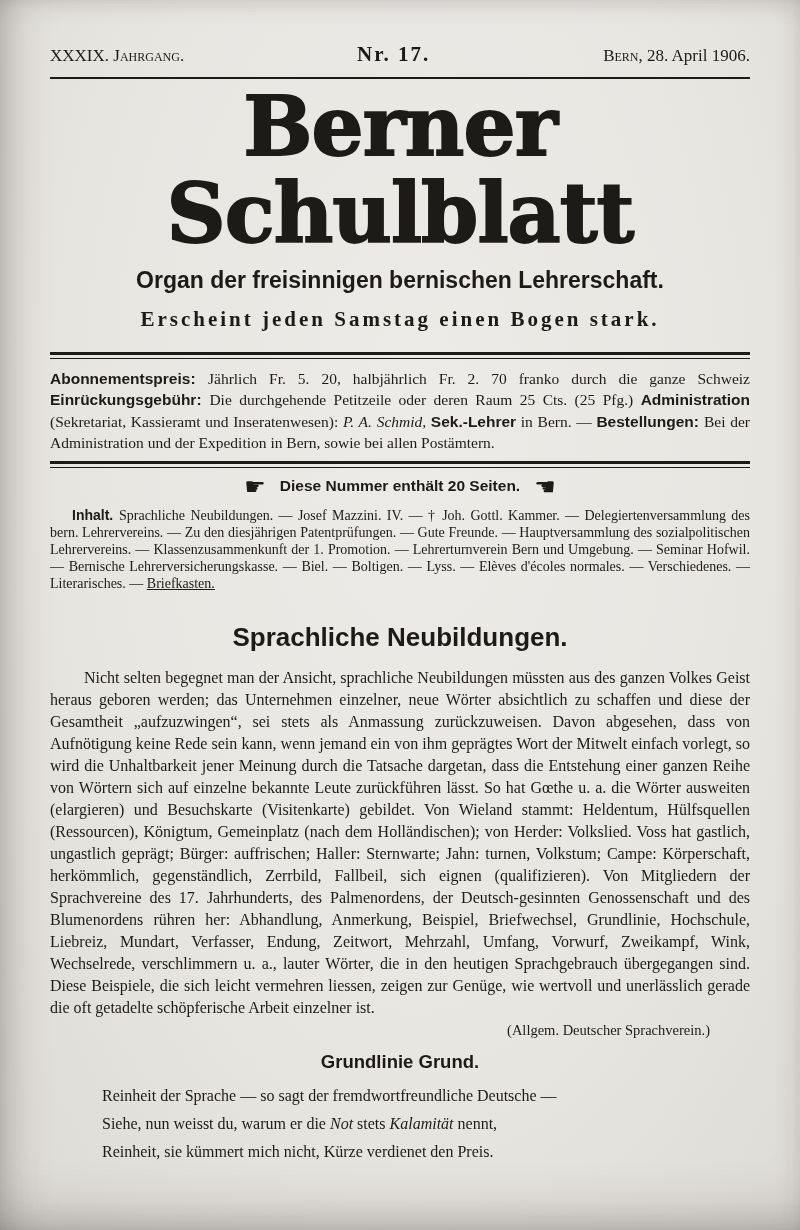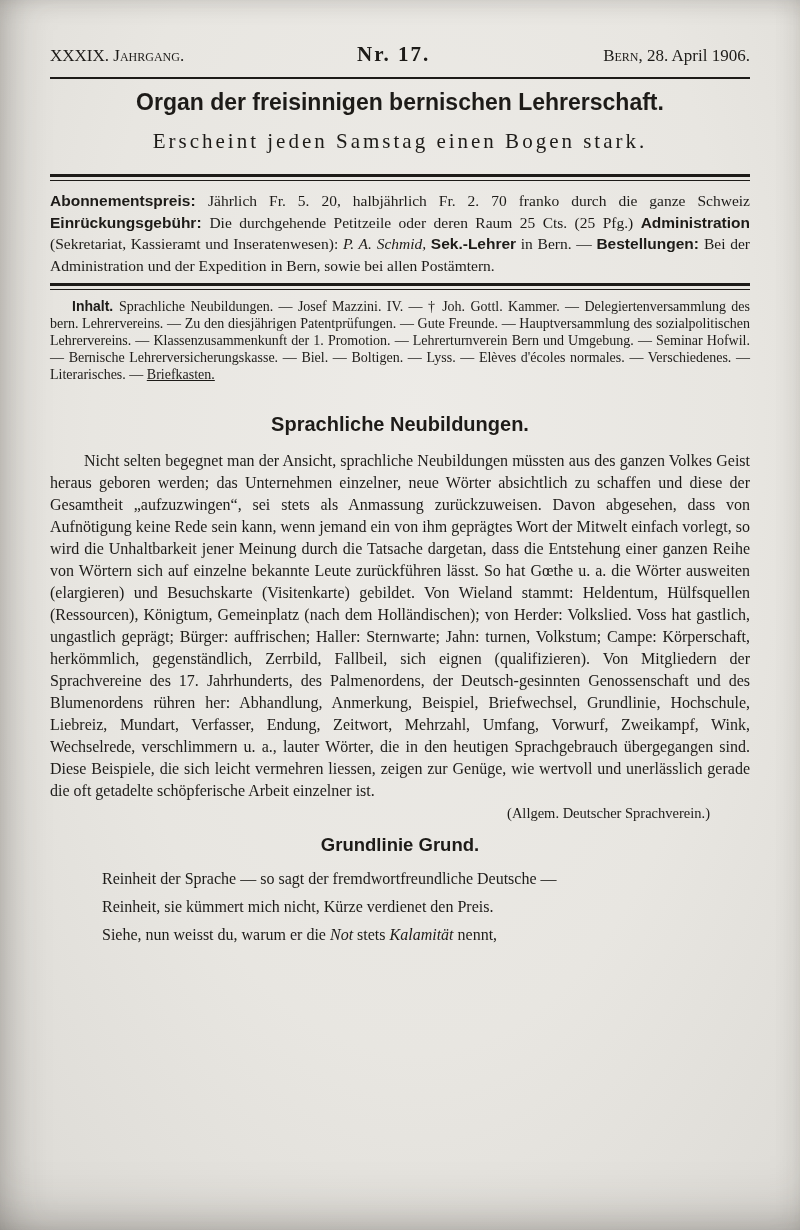--- a/index.html
+++ b/index.html
@@ -25,35 +25,35 @@
 
   .rule-medium { height:2px; background:#1d1b18; margin-top:10px; }
 
   .masthead-title {
     margin:4px 0 0; text-align:center;
     font-family:"DejaVu Serif", serif; font-weight:bold;
     font-size:82px; line-height:1.06; letter-spacing:-1px;
     -webkit-text-stroke:1.8px #1d1b18;
   }
   .organ-line { margin-top:10px; text-align:center; font-family:"Liberation Sans", sans-serif; font-weight:bold; font-size:23px; }
-  .freq-line { margin-top:13px; text-align:center; font-size:21px; letter-spacing:3px; }
+  .freq-line { margin-top:13px; text-align:center; font-size:21px; letter-spacing:3px;font-weight:bold; }
 
   .rule-double { margin-top:20px; height:3px; border-top:3px solid #1d1b18; border-bottom:1px solid #1d1b18; }
   .rule-double.tight { margin-top:7px; }
 
   .imprint { margin:9px 0 0; font-size:15.5px; line-height:21.5px; text-align:justify; hyphens:auto; }
 
   .notice { margin-top:7px; text-align:center; white-space:nowrap; }
   .manicule { font-family:"DejaVu Sans", sans-serif; font-size:24px; line-height:1; vertical-align:-4px; }
   .notice-text { font-family:"Liberation Sans", sans-serif; font-weight:bold; font-size:15.5px; margin:0 14px; }
 
   .contents { margin:8px 0 0; font-size:14px; line-height:17px; text-align:justify; text-indent:22px; hyphens:auto; }
 
   .article-heading { text-align:center; font-family:"Liberation Sans", sans-serif; font-weight:bold; }
-  .h-main { margin:30px 0 0; font-size:20px; }
+  .h-main { margin:30px 0 0; font-size:26px; }
   .h-sub  { margin:12px 0 0; font-size:18.5px; }
 
   .body-text { margin:14px 0 0; font-size:16px; line-height:22px; text-align:justify; text-indent:34px; hyphens:auto; }
 
   .attribution { margin-top:3px; text-align:right; padding-right:40px; font-size:14.5px; }
 
   .poem { margin:9px 0 0 52px; font-size:16px; line-height:28px; }
 
   
   .seg-b { font-weight:bold; }
@@ -68,41 +68,45 @@
 <div class="page">
 
   <header class="issue-header">
     <span class="volume"><span>XXXIX. </span><span class="seg-sc">Jahrgang.</span></span>
     <span class="issue-number">Nr. 17.</span>
     <span class="dateline"><span class="seg-sc">Bern</span><span>, 28. April 1906.</span></span>
   </header>
 
   <div class="rule-medium"></div>
 
+  <h1 class="masthead-title">Berner Schulblatt</h1>
 
   <div class="organ-line">Organ der freisinnigen bernischen Lehrerschaft.</div>
 
   <div class="freq-line">Erscheint jeden Samstag einen Bogen stark.</div>
 
   <div class="rule-double"></div>
 
   <p class="imprint"><span class="seg-b seg-sans">Abonnementspreis: </span><span>Jährlich Fr. 5. 20, halbjährlich Fr. 2. 70 franko durch die ganze Schweiz </span><span class="seg-b seg-sans">Einrückungsgebühr: </span><span>Die durchgehende Petitzeile oder deren Raum 25 Cts. (25 Pfg.) </span><span class="seg-b seg-sans">Administration </span><span>(Sekretariat, Kassieramt und Inseratenwesen): </span><span class="seg-i">P. A. Schmid,</span><span> </span><span class="seg-b seg-sans">Sek.-Lehrer</span><span> in Bern. — </span><span class="seg-b seg-sans">Bestellungen: </span><span>Bei der Administration und der Expedition in Bern, sowie bei allen Postämtern.</span></p>
 
   <div class="rule-double tight"></div>
 
+  <div class="notice">
+    <span class="manicule">☛</span><span class="notice-text">Diese Nummer enthält 20 Seiten.</span><span class="manicule">☚</span>
+  </div>
 
   <p class="contents"><span class="seg-b seg-sans">Inhalt. </span><span>Sprachliche Neubildungen. — Josef Mazzini. IV. — † Joh. Gottl. Kammer. — Delegiertenversammlung des bern. Lehrervereins. — Zu den diesjährigen Patentprüfungen. — Gute Freunde. — Hauptversammlung des sozialpolitischen Lehrervereins. — Klassenzusammenkunft der 1. Promotion. — Lehrerturnverein Bern und Umgebung. — Seminar Hofwil. — Bernische Lehrerversicherungskasse. — Biel. — Boltigen. — Lyss. — Elèves d'écoles normales. — Verschiedenes. — Literarisches. — </span><span class="seg-u">Briefkasten.</span></p>
 
   <h2 class="article-heading h-main">Sprachliche Neubildungen.</h2>
 
   <p class="body-text">Nicht selten begegnet man der Ansicht, sprachliche Neubildungen müssten aus des ganzen Volkes Geist heraus geboren werden; das Unternehmen einzelner, neue Wörter absichtlich zu schaffen und diese der Gesamtheit „aufzuzwingen“, sei stets als Anmassung zurückzuweisen. Davon abgesehen, dass von Aufnötigung keine Rede sein kann, wenn jemand ein von ihm geprägtes Wort der Mitwelt einfach vorlegt, so wird die Unhaltbarkeit jener Meinung durch die Tatsache dargetan, dass die Entstehung einer ganzen Reihe von Wörtern sich auf einzelne bekannte Leute zurückführen lässt. So hat Gœthe u. a. die Wörter ausweiten (elargieren) und Besuchskarte (Visitenkarte) gebildet. Von Wieland stammt: Heldentum, Hülfsquellen (Ressourcen), Königtum, Gemeinplatz (nach dem Holländischen); von Herder: Volkslied. Voss hat gastlich, ungastlich geprägt; Bürger: auffrischen; Haller: Sternwarte; Jahn: turnen, Volkstum; Campe: Körperschaft, herkömmlich, gegenständlich, Zerrbild, Fallbeil, sich eignen (qualifizieren). Von Mitgliedern der Sprachvereine des 17. Jahrhunderts, des Palmenordens, der Deutsch-gesinnten Genossenschaft und des Blumenordens rühren her: Abhandlung, Anmerkung, Beispiel, Briefwechsel, Grundlinie, Hochschule, Liebreiz, Mundart, Verfasser, Endung, Zeitwort, Mehrzahl, Umfang, Vorwurf, Zweikampf, Wink, Wechselrede, verschlimmern u. a., lauter Wörter, die in den heutigen Sprachgebrauch übergegangen sind. Diese Beispiele, die sich leicht vermehren liessen, zeigen zur Genüge, wie wertvoll und unerlässlich gerade die oft getadelte schöpferische Arbeit einzelner ist.</p>
 
   <div class="attribution">(Allgem. Deutscher Sprachverein.)</div>
 
   <h2 class="article-heading h-sub">Grundlinie Grund.</h2>
 
   <div class="poem">
     <div class="poem-line"><span>Reinheit der Sprache — so sagt der fremdwortfreundliche Deutsche —</span></div>
+    <div class="poem-line"><span>Siehe, nun weisst du, warum er die </span><span class="seg-i">Not</span><span> stets </span><span class="seg-i">Kalamität</span><span> nennt,</span></div>
     <div class="poem-line"><span>Reinheit, sie kümmert mich nicht, Kürze verdienet den Preis.</span></div>
-    <div class="poem-line"><span>Siehe, nun weisst du, warum er die </span><span class="seg-i">Not</span><span> stets </span><span class="seg-i">Kalamität</span><span> nennt,</span></div>
   </div>
 
 </div>
 
 </body></html>

